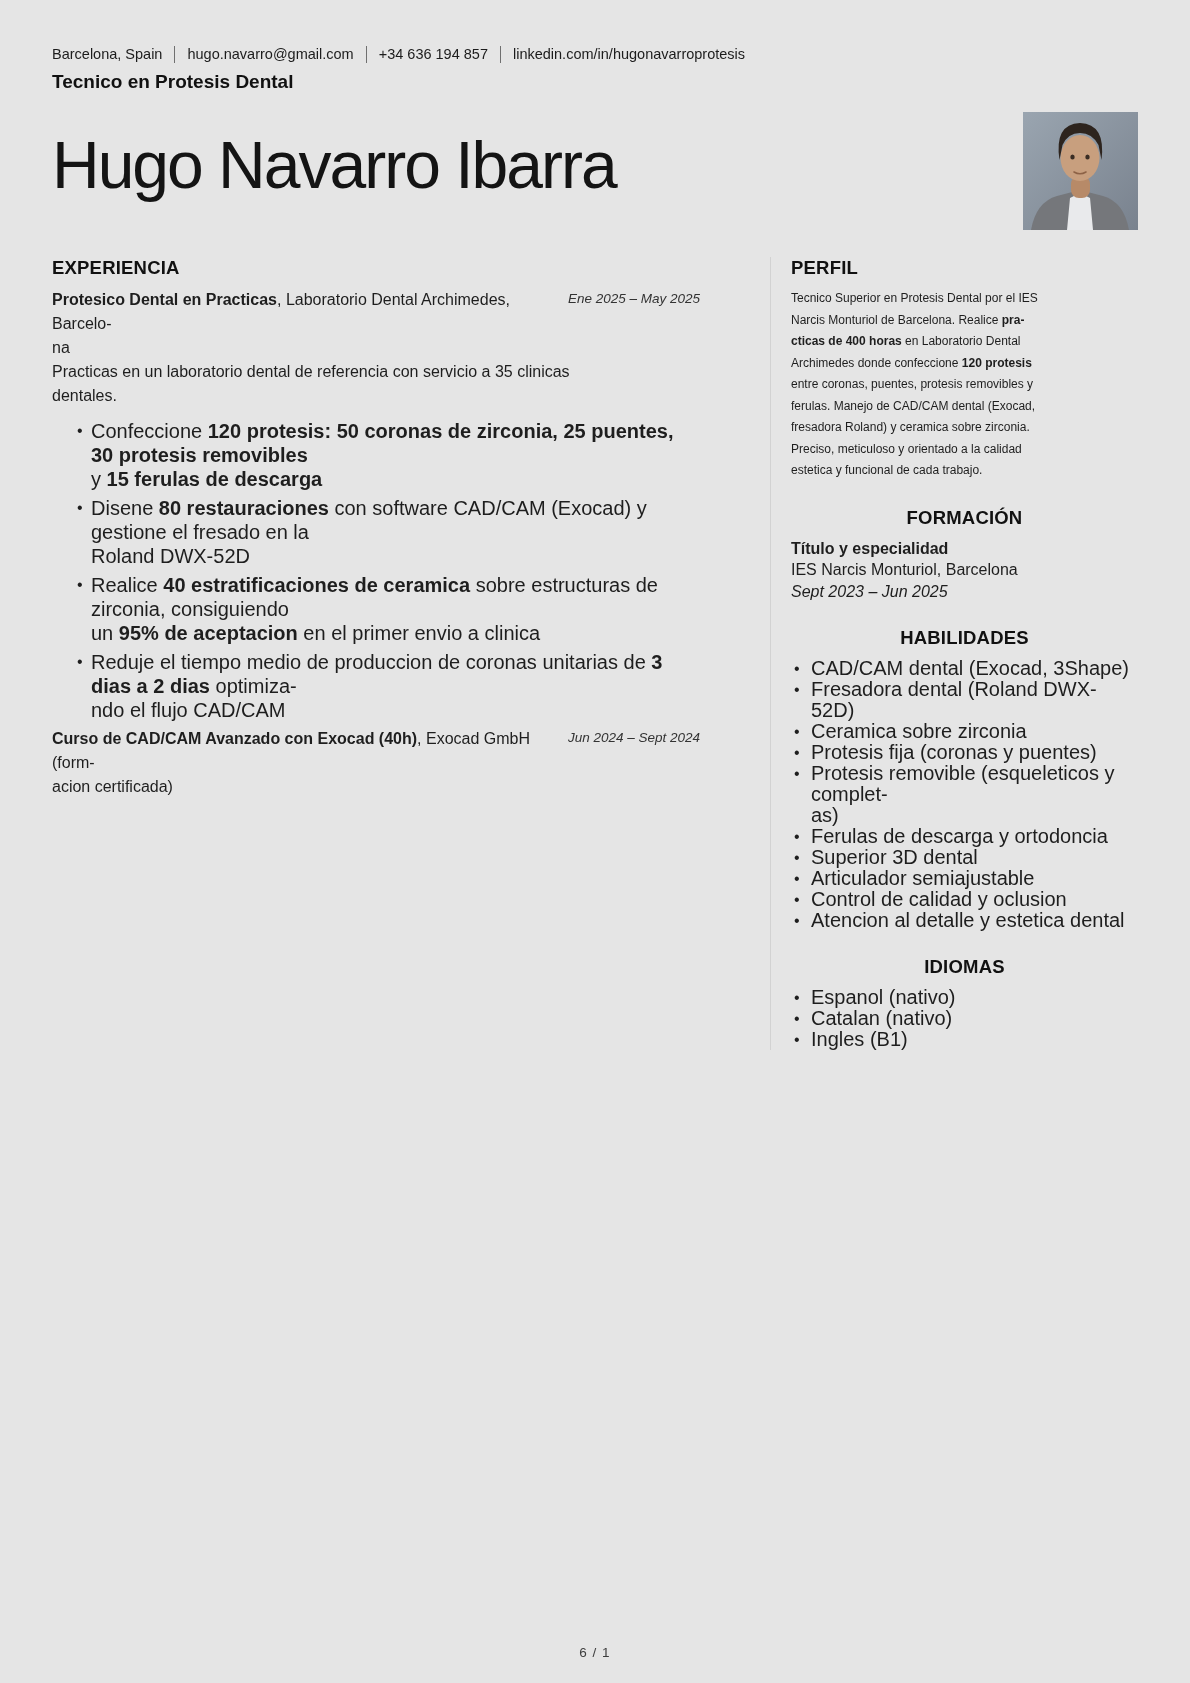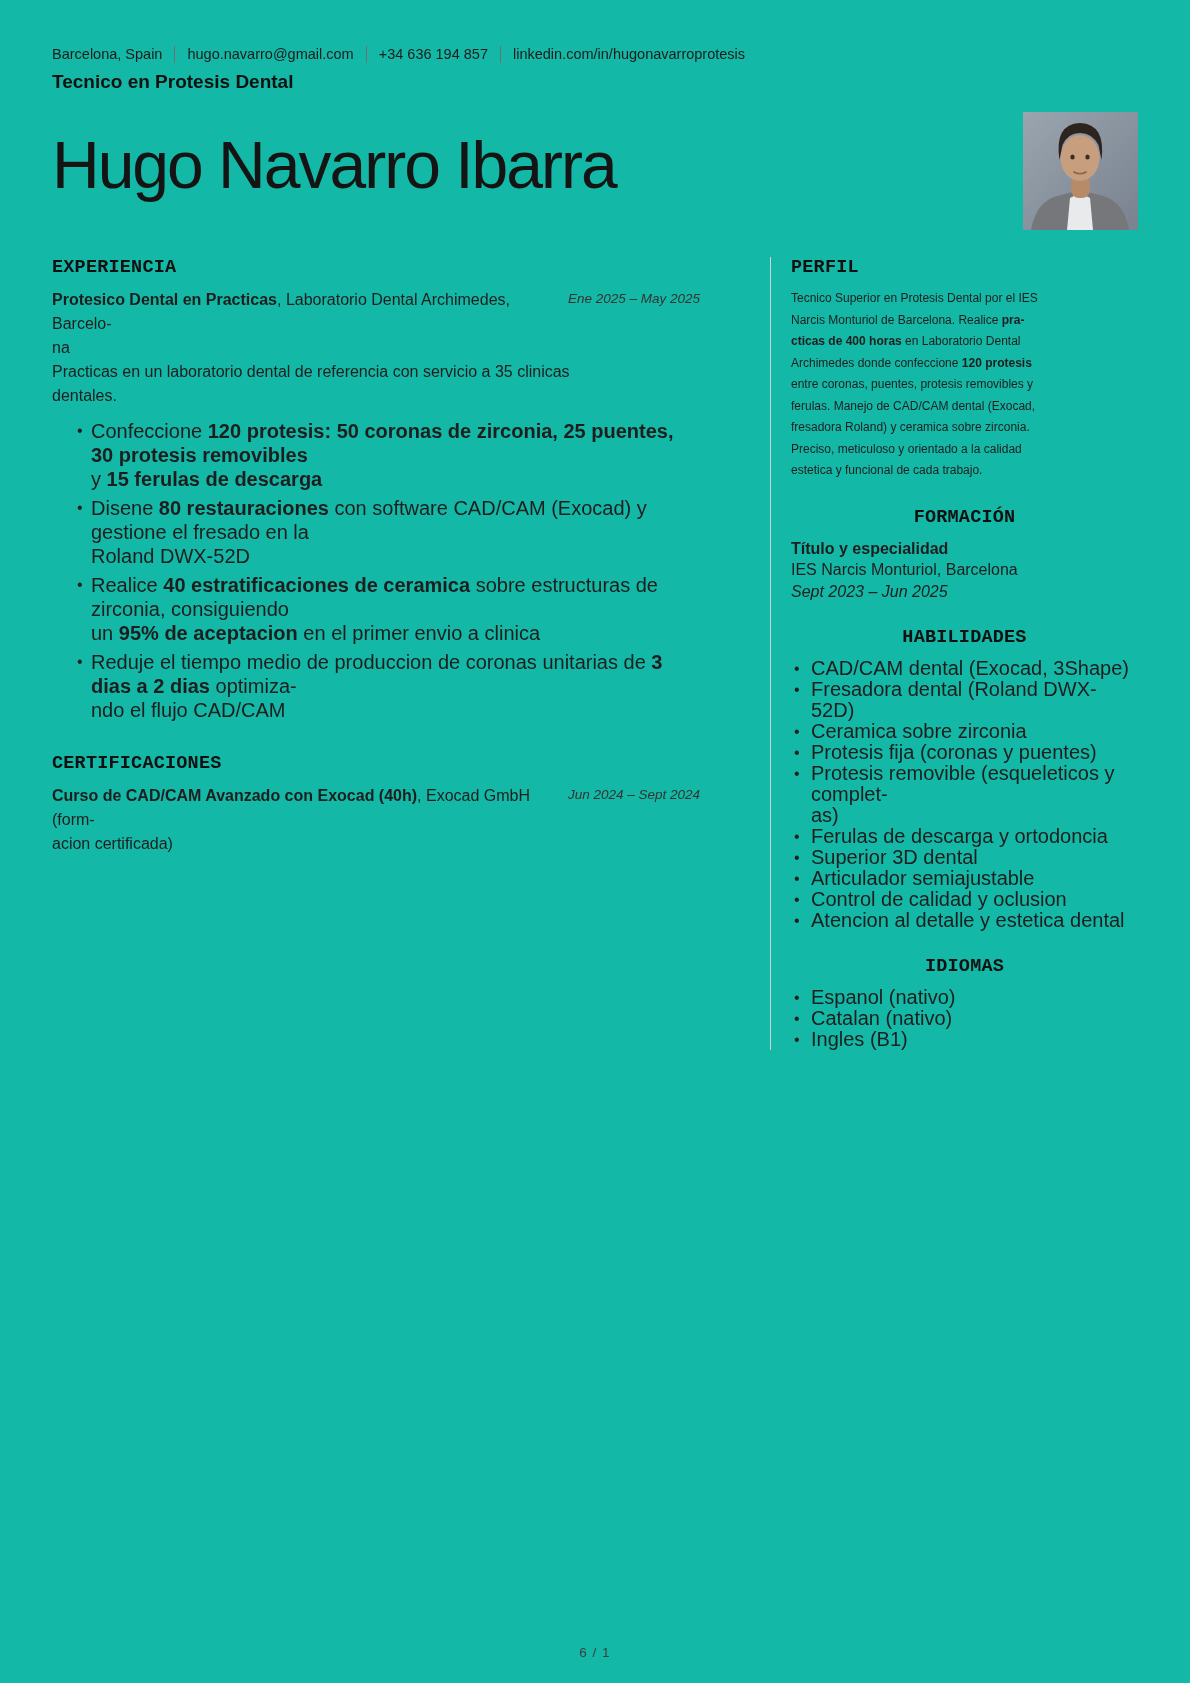--- a/index.html
+++ b/index.html
@@ -1,19 +1,19 @@
 <!DOCTYPE html>
 <html><head>
 <meta charset="utf-8">
 <style>
   html,body{margin:0;padding:0;background:#ffffff;}
   .page{
     position:relative;
     width:1190px;height:1683px;
-    background:#14b8a6;
+    background:#e5e5e5;
     font-family:"Liberation Sans","DejaVu Sans",sans-serif;
     color:#1e1e1e;
     overflow:hidden;
     box-sizing:border-box;
   }
   .inner{padding:45px 52px 0 52px;}
   
   .contact-row{display:flex;align-items:center;font-size:14.5px;color:#1c1c1c;line-height:18px;}
   .contact-sep{width:1px;height:17px;background:#707070;margin:0 12px;flex:none;}
   .job-title{font-size:19px;font-weight:700;color:#111;margin-top:7px;line-height:24px;}
@@ -25,21 +25,21 @@
     position:absolute;left:1023px;top:112px;width:115px;height:118px;overflow:hidden;
   }
   .photo svg{display:block;width:100%;height:100%;}
   
   .columns{display:flex;align-items:flex-start;justify-content:space-between;margin-top:57px;}
   .col-left{flex:0 0 648px;box-sizing:border-box;}
   .col-right{
     flex:0 0 368px;box-sizing:border-box;
     border-left:1px solid #d2d2d2;padding-left:20px;
   }
-  .sec-heading{font-size:18.5px;font-weight:700;color:#111;line-height:22px;letter-spacing:.2px;margin:0 0 9px 0;font-family:Liberation Mono, monospace;}
+  .sec-heading{font-size:18.5px;font-weight:700;color:#111;line-height:22px;letter-spacing:.2px;margin:0 0 9px 0;}
   .sec-gap-left{margin-top:31px;}
   .sec-gap-right{margin-top:25px;text-align:center;}
   
   .entry{position:relative;}
   .entry-date{
     position:absolute;right:0;top:3px;
     font-size:13.5px;font-style:italic;color:#333;white-space:nowrap;
   }
   .rich{font-size:16px;line-height:24px;white-space:pre-line;margin:0;}
   .role-para{padding-right:128px;}
@@ -111,21 +111,20 @@
               <span class="li-txt"><span>Realice </span><b>40 estratificaciones de ceramica</b><span> sobre estructuras de zirconia, consiguiendo
 un </span><b>95% de aceptacion</b><span> en el primer envio a clinica</span></span>
             </div>
             <div class="li-row">
               <span class="li-dot">•</span>
               <span class="li-txt"><span>Reduje el tiempo medio de produccion de coronas unitarias de </span><b>3 dias a 2 dias</b><span> optimiza-
 ndo el flujo CAD/CAM</span></span>
             </div>
           </div>
 
-        <div class="sec-heading sec-gap-left">CERTIFICACIONES</div>
 
         <div class="entry">
           <span class="entry-date">Jun 2024 – Sept 2024</span>
           <p class="rich role-para"><b>Curso de CAD/CAM Avanzado con Exocad (40h)</b><span>, Exocad GmbH (form-
 acion certificada)</span></p>
         </div>
 
       </div>
 
       <div class="col-right">

